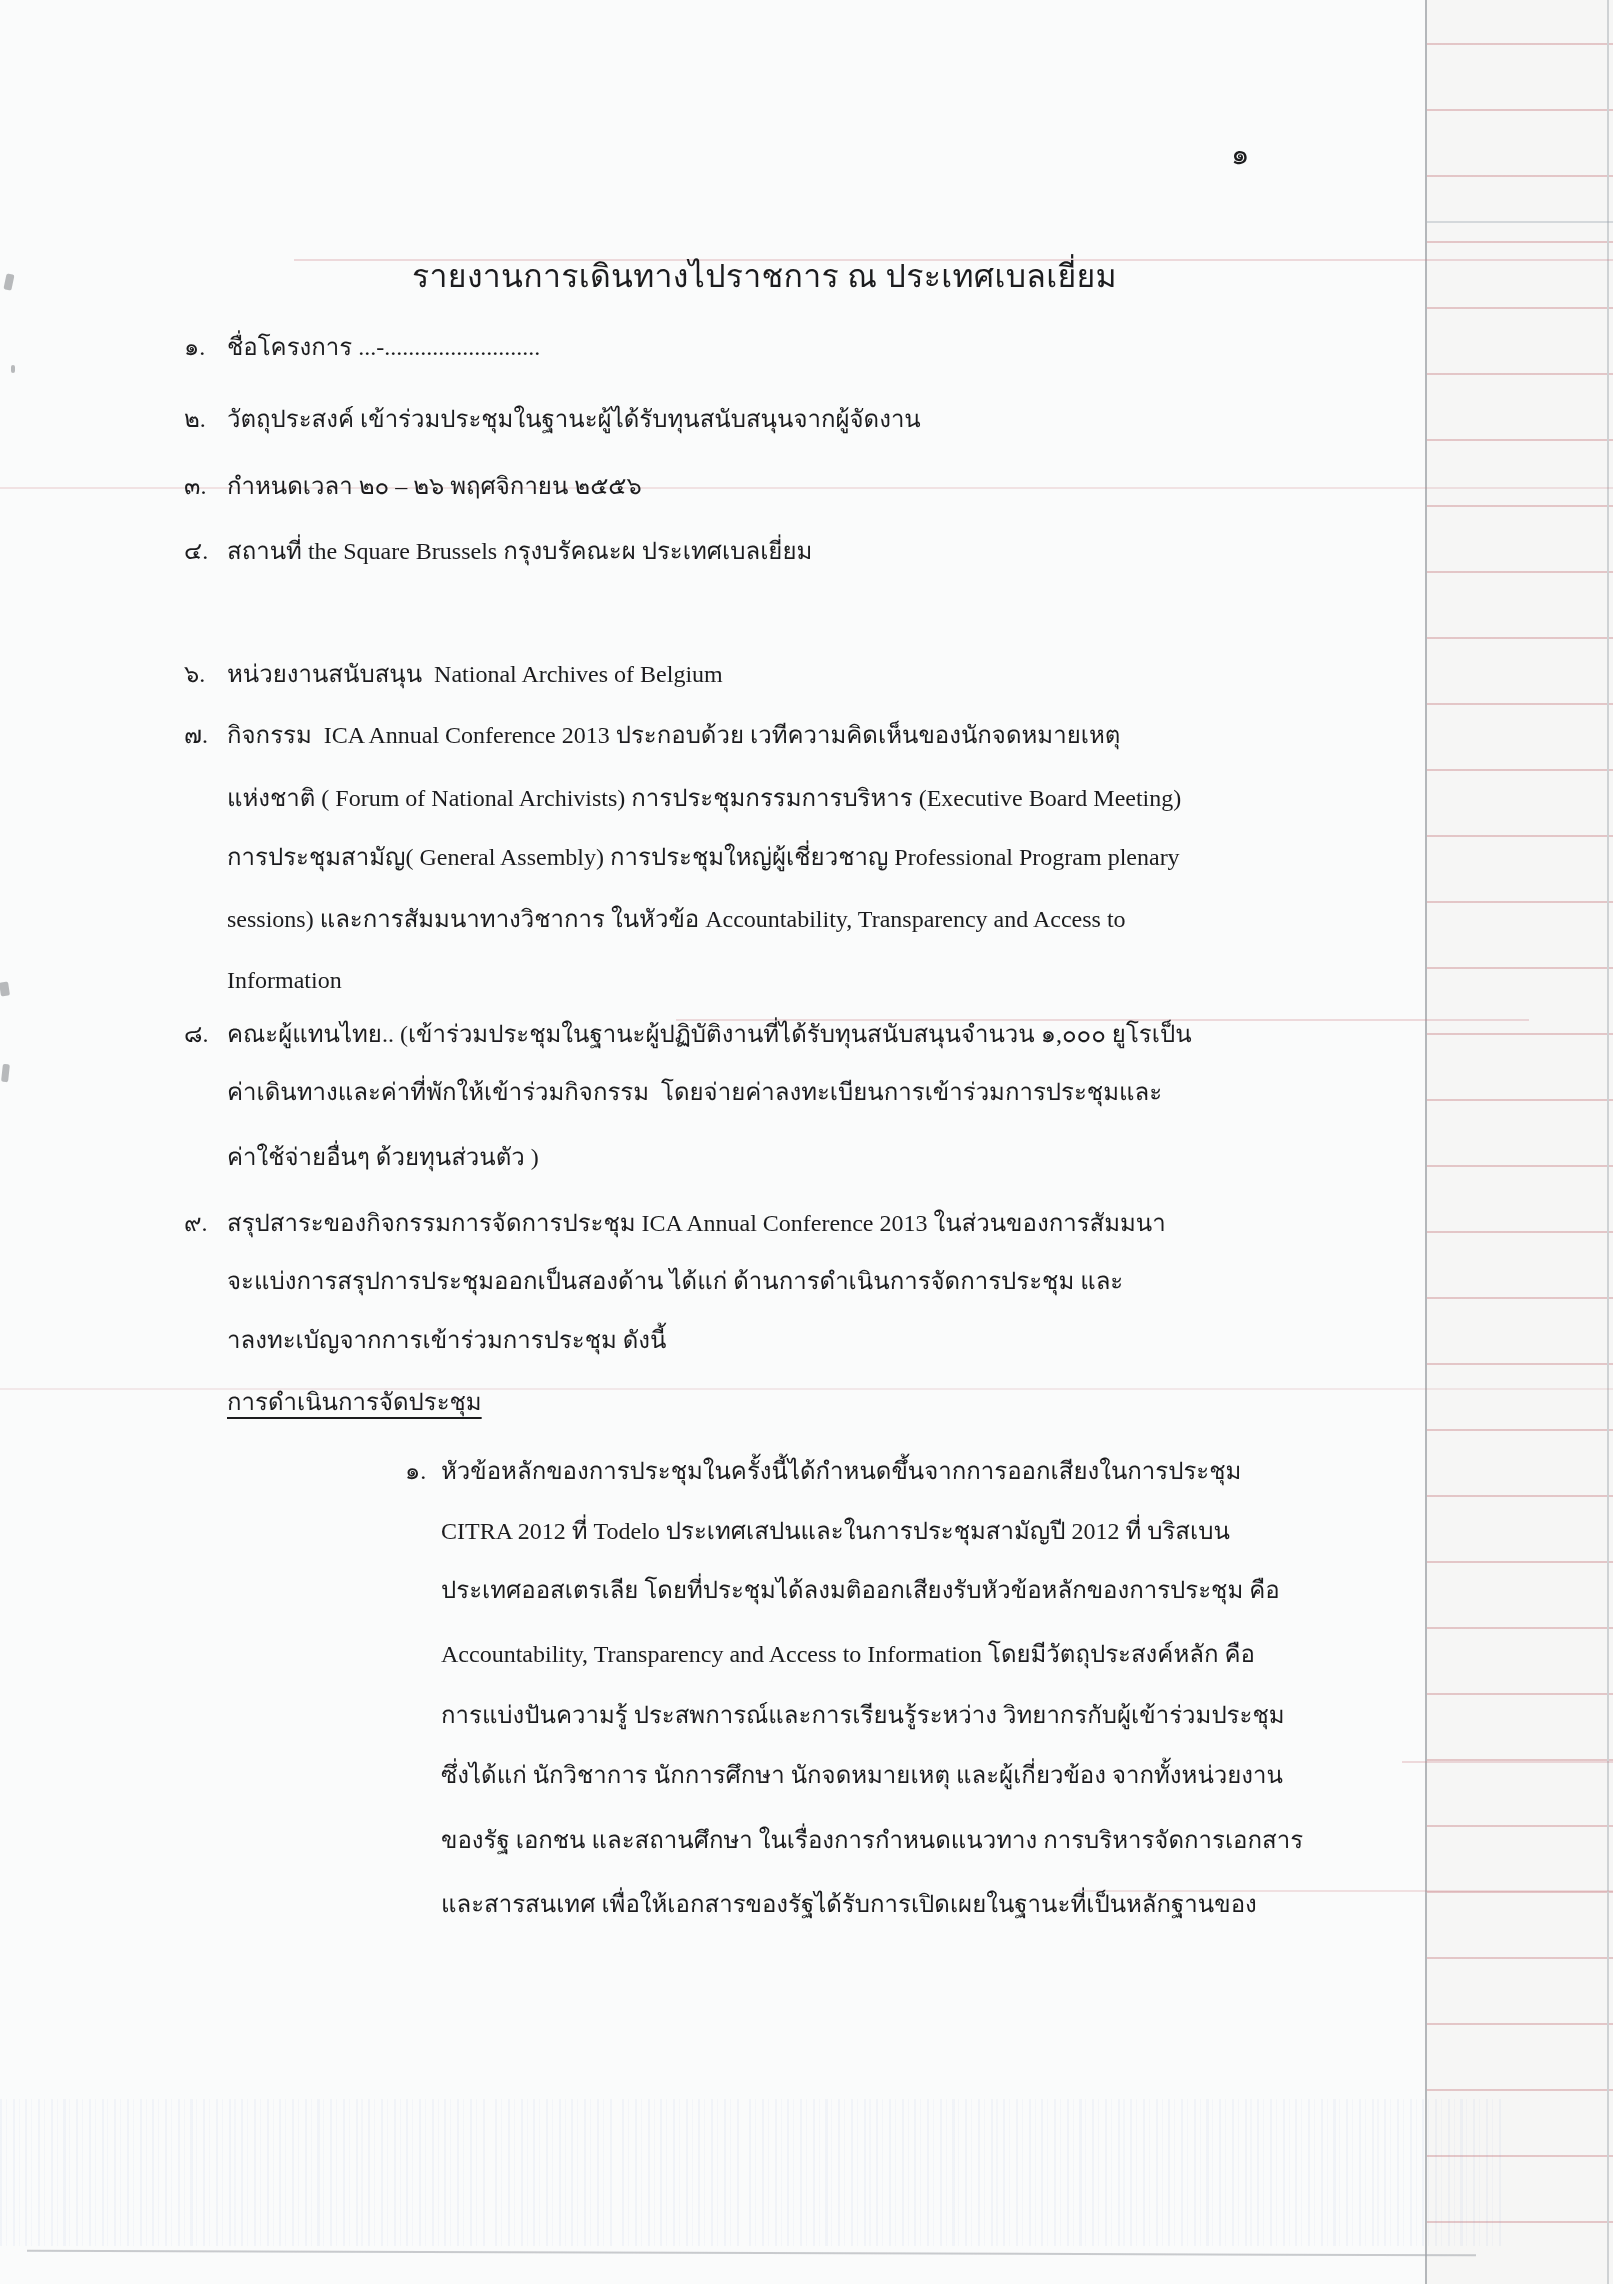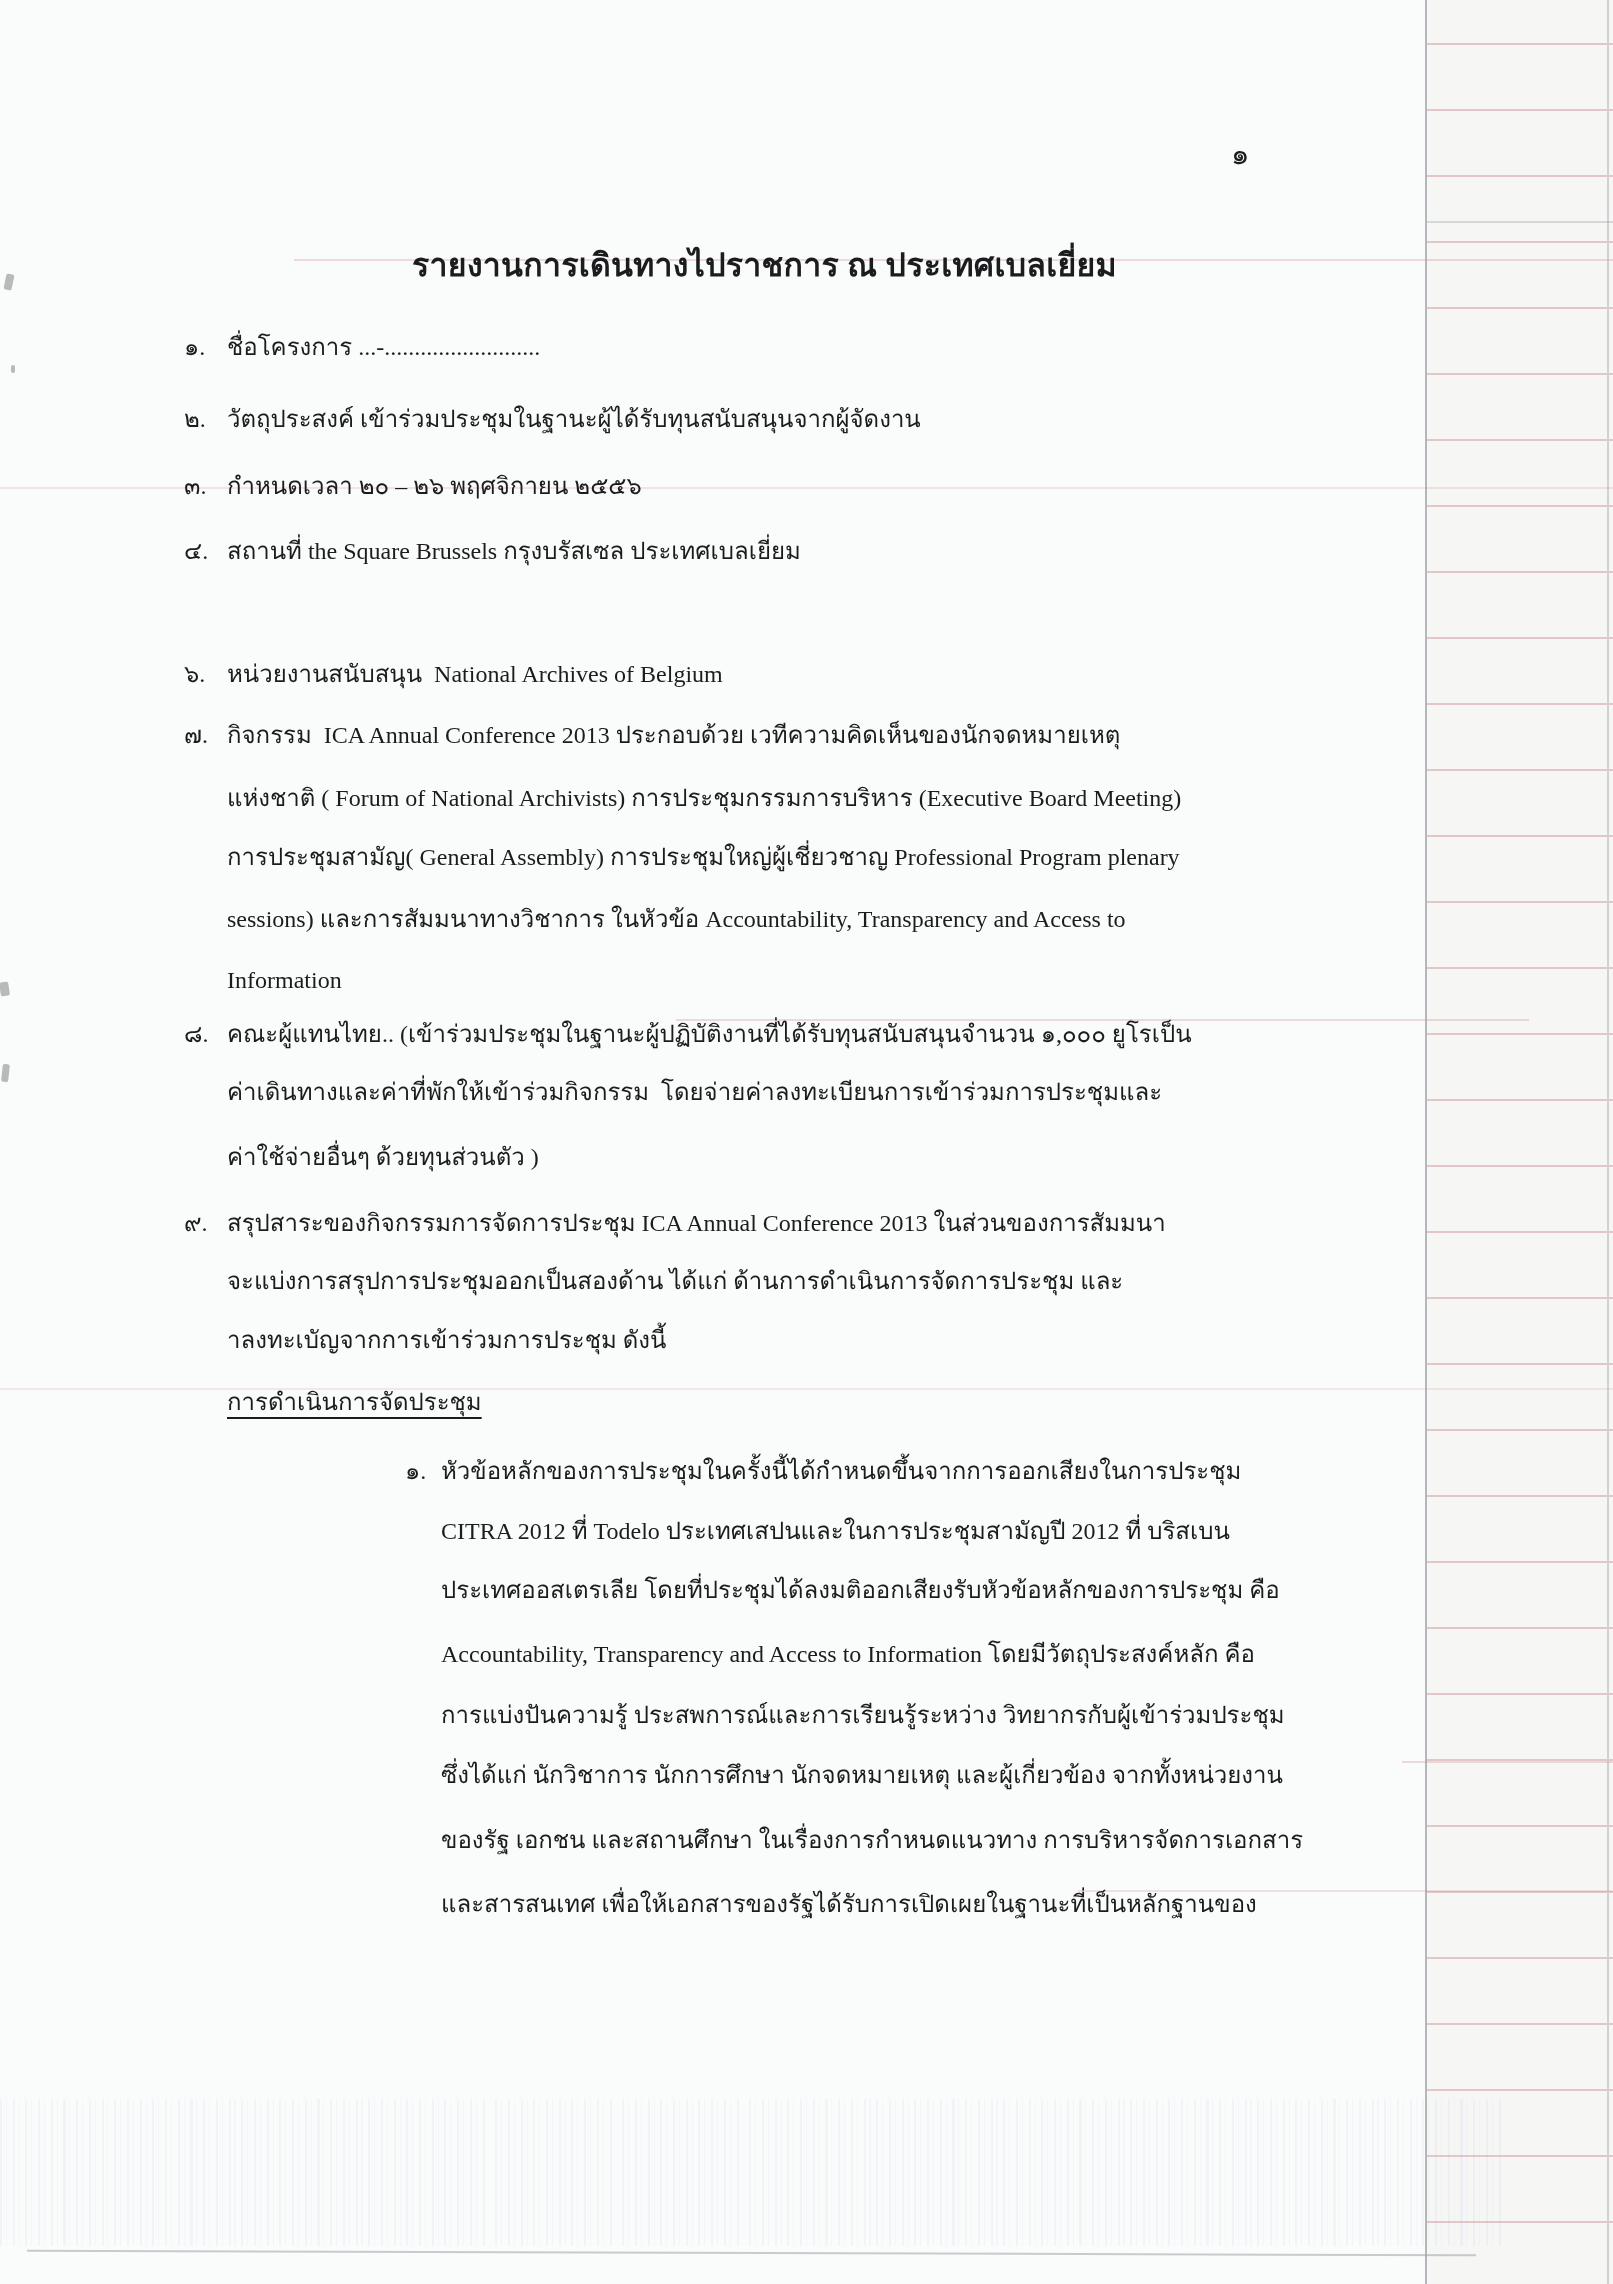--- a/index.html
+++ b/index.html
@@ -40,22 +40,22 @@
   }
   
   .artifact{position:absolute;background:#8b8e91;border-radius:2px;opacity:.6;}
   .a1{left:4.9px;top:274px;width:7.8px;height:15.7px;transform:rotate(12deg);}
   .a2{left:10.8px;top:365px;width:3.9px;height:7.8px;}
   .a3{left:0px;top:982px;width:8.8px;height:13.7px;transform:rotate(-8deg);}
   .a4{left:2px;top:1064px;width:6.9px;height:17.6px;transform:rotate(6deg);}
   
   .page-number{position:absolute;left:1231px;top:131px;font-size:29px;}
   .title{
-    position:absolute;left:98px;top:239px;width:1333px;
-    text-align:center;font-size:32px;letter-spacing:0.3px;font-weight:bold;
+    position:absolute;left:98px;top:250px;width:1333px;
+    text-align:center;font-size:32px;letter-spacing:0.3px;
   }
   .line{position:absolute;font-size:24px;height:45px;line-height:45px;white-space:pre;}
   .line .num{display:inline-block;white-space:pre;}
   .item{left:184px;}          .item .num{width:43px;}
   .cont{left:227px;}
   .heading{left:227px;}
   .heading .txt{text-decoration:underline;text-underline-offset:6.9px;text-decoration-thickness:2px;}
   .sub-item{left:405px;}      .sub-item .num{width:36px;}
   .sub-cont{left:441px;}
 </style>
@@ -83,21 +83,21 @@
   <div class="artifact a2"></div>
   <div class="artifact a3"></div>
   <div class="artifact a4"></div>
 
   <div class="page-number">๑</div>
   <div class="title">รายงานการเดินทางไปราชการ ณ ประเทศเบลเยี่ยม</div>
 
   <div class="line item" style="top:325px"><span class="num">๑.</span><span class="txt">ชื่อโครงการ ...-..........................</span></div>
   <div class="line item" style="top:397px"><span class="num">๒.</span><span class="txt">วัตถุประสงค์ เข้าร่วมประชุมในฐานะผู้ได้รับทุนสนับสนุนจากผู้จัดงาน</span></div>
   <div class="line item" style="top:464px"><span class="num">๓.</span><span class="txt">กำหนดเวลา ๒๐ – ๒๖ พฤศจิกายน ๒๕๕๖</span></div>
-  <div class="line item" style="top:529px"><span class="num">๔.</span><span class="txt">สถานที่ the Square Brussels กรุงบรัสเซล ประเทศเบลเยี่ยม</span></div>
+  <div class="line item" style="top:529px"><span class="num">๔.</span><span class="txt">สถานที่ the Square Brussels กรุงบรัคณะผ ประเทศเบลเยี่ยม</span></div>
   <div class="line item" style="top:652px"><span class="num">๖.</span><span class="txt">หน่วยงานสนับสนุน  National Archives of Belgium</span></div>
   <div class="line item" style="top:713px"><span class="num">๗.</span><span class="txt">กิจกรรม  ICA Annual Conference 2013 ประกอบด้วย เวทีความคิดเห็นของนักจดหมายเหตุ</span></div>
   <div class="line cont" style="top:776px"><span class="txt">แห่งชาติ ( Forum of National Archivists) การประชุมกรรมการบริหาร (Executive Board Meeting)</span></div>
   <div class="line cont" style="top:835px"><span class="txt">การประชุมสามัญ( General Assembly) การประชุมใหญ่ผู้เชี่ยวชาญ Professional Program plenary</span></div>
   <div class="line cont" style="top:897px"><span class="txt">sessions) และการสัมมนาทางวิชาการ ในหัวข้อ Accountability, Transparency and Access to</span></div>
   <div class="line cont" style="top:958px"><span class="txt">Information</span></div>
   <div class="line item" style="top:1012px"><span class="num">๘.</span><span class="txt">คณะผู้แทนไทย.. (เข้าร่วมประชุมในฐานะผู้ปฏิบัติงานที่ได้รับทุนสนับสนุนจำนวน ๑,๐๐๐ ยูโรเป็น</span></div>
   <div class="line cont" style="top:1070px"><span class="txt">ค่าเดินทางและค่าที่พักให้เข้าร่วมกิจกรรม  โดยจ่ายค่าลงทะเบียนการเข้าร่วมการประชุมและ</span></div>
   <div class="line cont" style="top:1135px"><span class="txt">ค่าใช้จ่ายอื่นๆ ด้วยทุนส่วนตัว )</span></div>
   <div class="line item" style="top:1201px"><span class="num">๙.</span><span class="txt">สรุปสาระของกิจกรรมการจัดการประชุม ICA Annual Conference 2013 ในส่วนของการสัมมนา</span></div>

